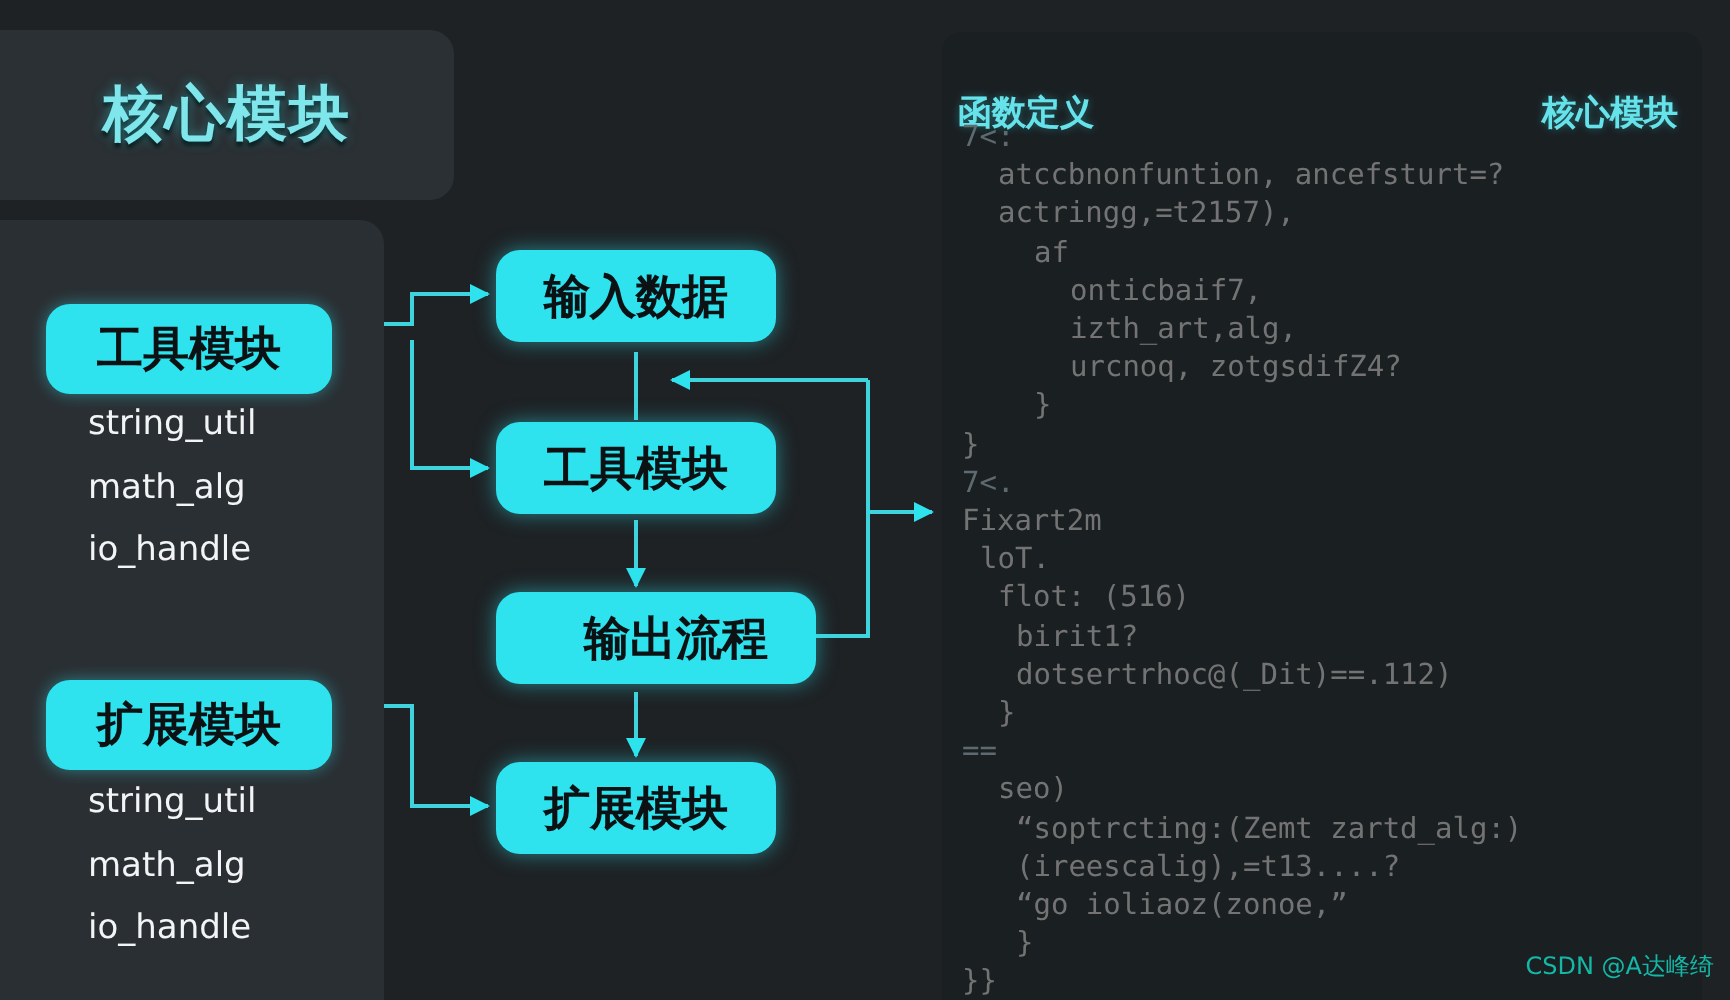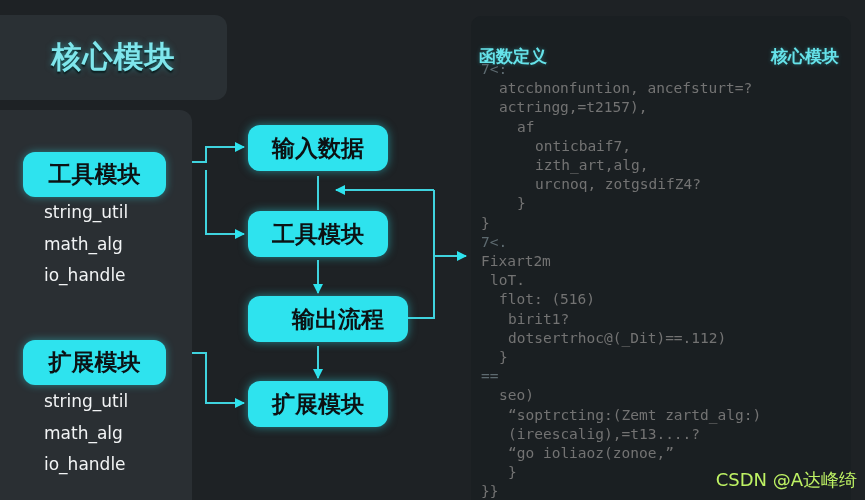--- a/index.html
+++ b/index.html
@@ -54,21 +54,21 @@
   }
   .code-body {
     position:absolute; left:10px; top:44px; width:360px;
     font-family:"DejaVu Sans Mono", monospace; font-size:14.5px;
     line-height:19.2px; white-space:pre;
   }
   .code-line { display:block; color:#737373; }
   .code-line.dim { color:#5d6a70; }
   .watermark {
     position:absolute; right:8px; bottom:8px;
-    color:#bef264; font-size:18px;
+    color:#14b8a6; font-size:12px;
   }
 </style>
 </head>
 <body>
 
 <div class="panel-title">
   <span>核心模块</span>
 </div>
 
 <div class="panel-left"></div>

